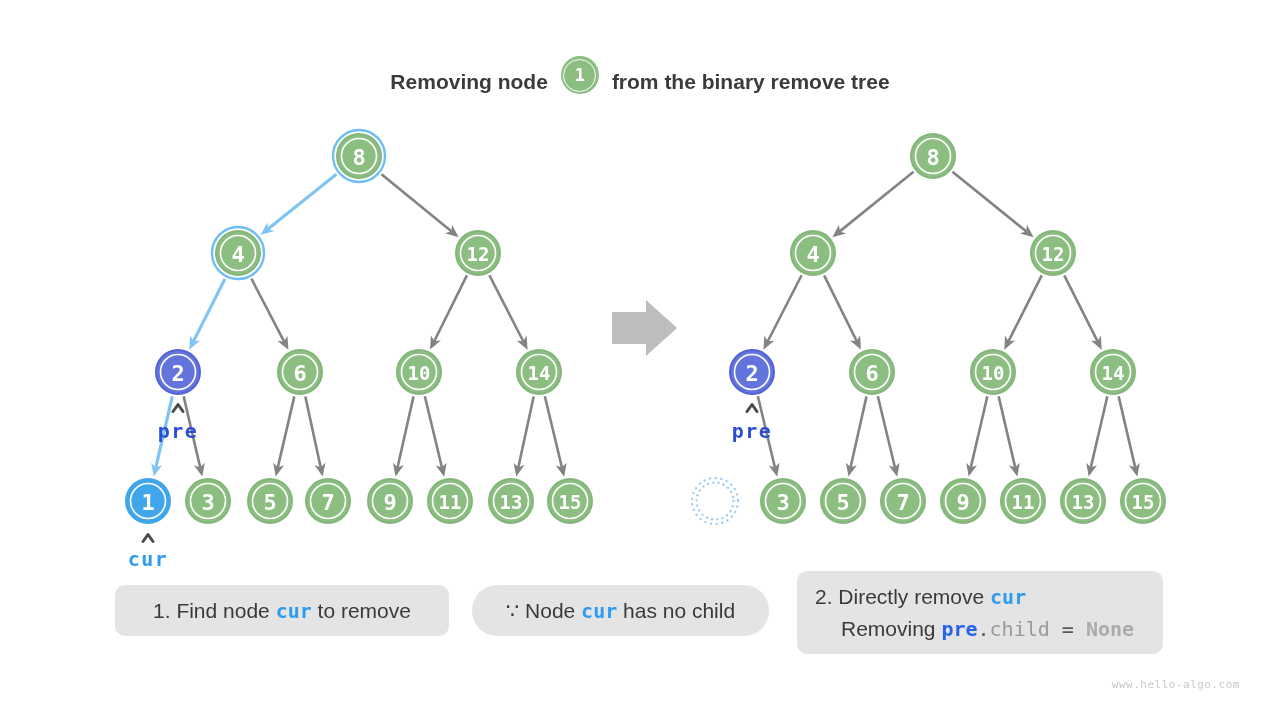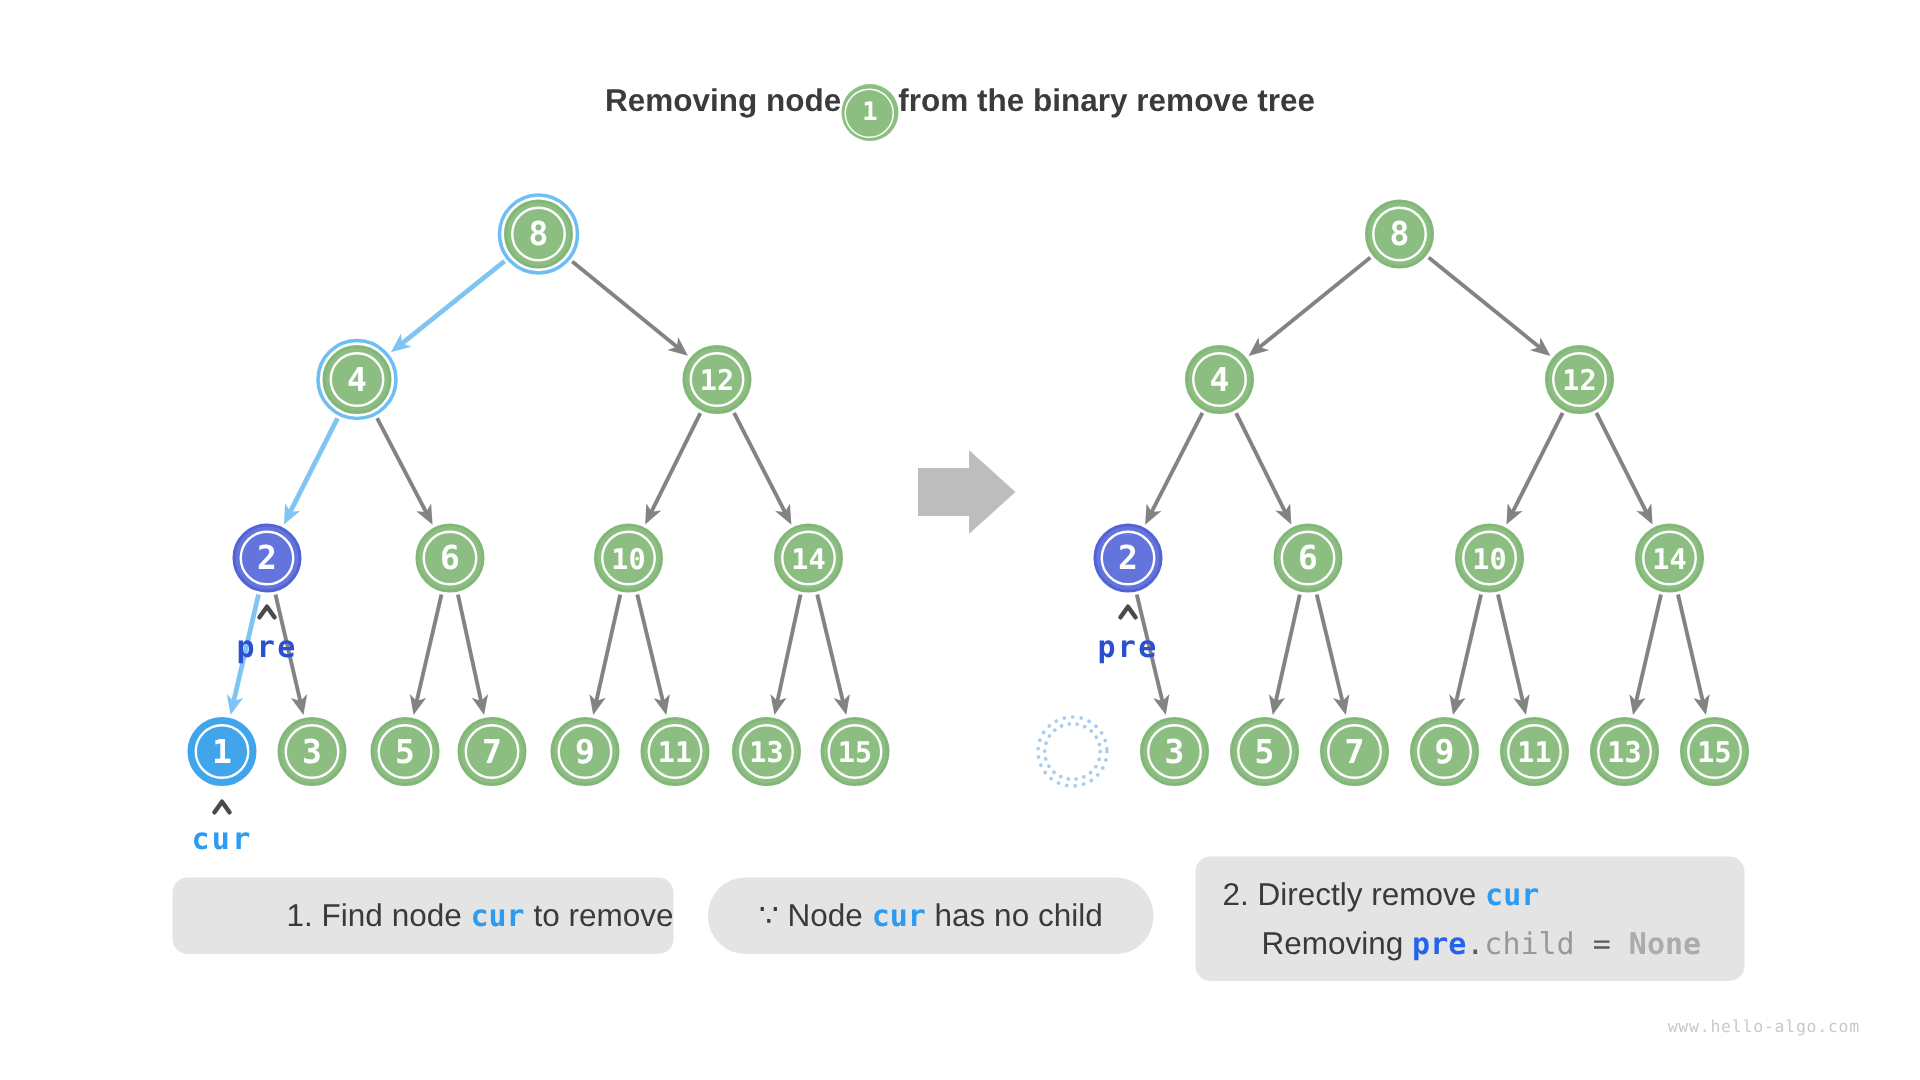--- a/index.html
+++ b/index.html
@@ -3,21 +3,21 @@
 <meta charset="utf-8">
 <style>
   html,body{margin:0;padding:0;background:#fff;}
   .stage{
     position:relative;width:1280px;height:720px;background:#ffffff;overflow:hidden;
     font-family:"Liberation Sans",sans-serif;
   }
   
   .title{
     position:absolute;left:0;right:0;top:56px;height:38px;
-    display:flex;align-items:flex-start;justify-content:center;
+    display:flex;align-items:flex-end;justify-content:center;gap:13px;
     font-size:21px;font-weight:bold;color:var(--title-color,#3b3b3b);
   }
   .tnode{
     width:38px;height:38px;border-radius:50%;background:var(--green,#8CBE82);
     display:flex;align-items:center;justify-content:center;flex:0 0 auto;
   }
   .tnode-inner{
     width:31px;height:31px;border-radius:50%;border:1.5px solid #fff;
     display:flex;align-items:center;justify-content:center;
     font-family:"DejaVu Sans Mono",monospace;font-weight:bold;font-size:17px;color:#fff;
@@ -32,21 +32,21 @@
     font-family:"DejaVu Sans Mono",monospace;font-weight:bold;font-size:20px;
     text-anchor:middle;letter-spacing:1.5px;
   }
   
   .cap{
     position:absolute;background:var(--caption-bg,#e4e4e4);border-radius:10px;
     display:flex;flex-direction:column;justify-content:center;
     font-size:21px;color:var(--caption-text,#3a3a3a);
   }
   .cap-line{white-space:pre;line-height:32px;}
-  .cap1{left:115px;top:585px;width:334px;height:51px;align-items:flex-end;}
+  .cap1{left:115px;top:585px;width:334px;height:51px;align-items:center;}
   .cap2{left:472px;top:585px;width:297px;height:51px;align-items:center;border-radius:25px;}
   .cap3{left:797px;top:571px;width:366px;height:83px;align-items:flex-start;padding-left:18px;box-sizing:border-box;}
   .cap3 .cap-line:nth-child(2){padding-left:26px;}
   .code{font-family:"DejaVu Sans Mono",monospace;font-size:20px;}
   .p-cur{color:var(--code-cur,#2d9cf0);font-weight:bold;}
   .p-pre{color:var(--code-pre,#2563eb);font-weight:bold;}
   .p-gray{color:var(--code-gray,#999999);}
   .p-dark{color:var(--code-dark,#5a5a5a);}
   .p-light{color:var(--code-light,#ababab);font-weight:bold;}
   

